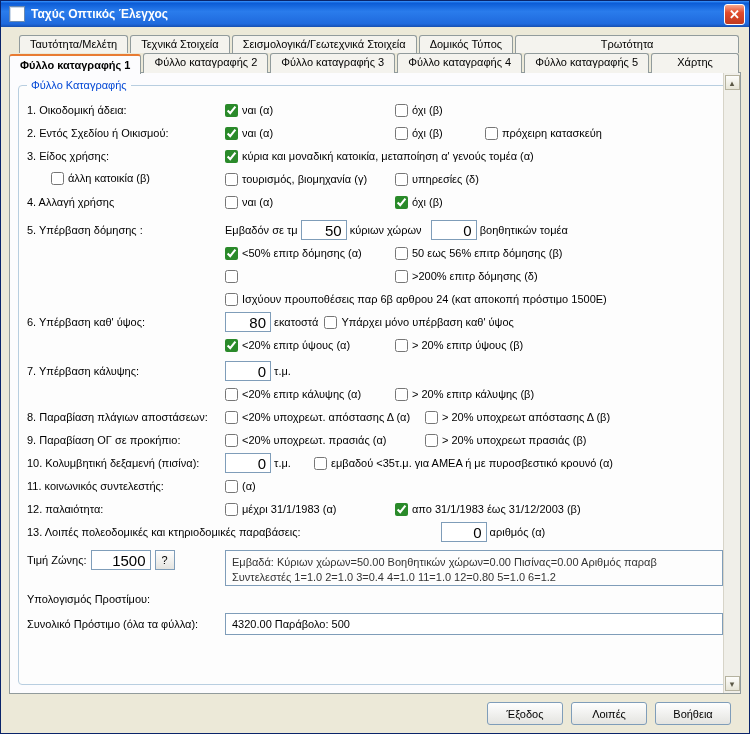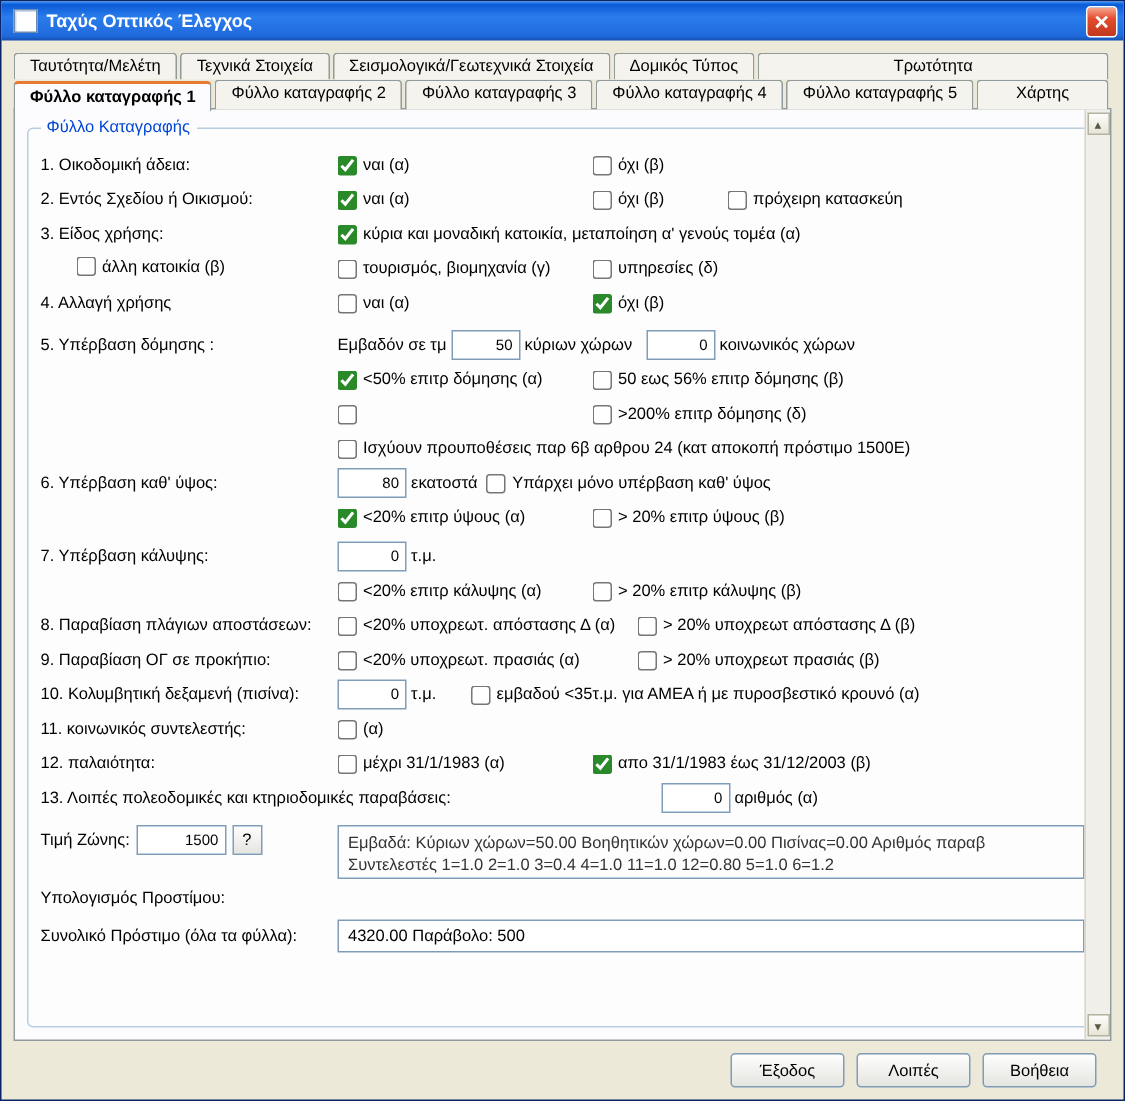--- a/index.html
+++ b/index.html
@@ -51,21 +51,21 @@
     padding: 8px;
     display: flex; flex-direction: column;
     position: relative;
   }
   .tabs-row {
     display: flex;
     gap: 0;
     position: relative;
     z-index: 1;
   }
-  .tabs-row.tabs-top { }
+  .tabs-row.tabs-top { margin-left: 10px; }
   .tabs-row.tabs-sub { margin-top: 0; }
   .tab {
     background: #f4f3ee;
     border: 1px solid #919b9c;
     border-bottom: none;
     border-radius: 3px 3px 0 0;
     padding: 2px 10px 3px 10px;
     margin-right: 2px;
     color: #000;
     cursor: pointer;
@@ -126,21 +126,21 @@
     margin: 0 4px 0 0;
     accent-color: #2a8a2a;
   }
   input.num {
     width: 46px;
     height: 20px;
     border: 1px solid #7f9db9;
     text-align: right;
     padding: 0 4px;
     font-family: inherit;
-    font-size: 10px;
+    font-size: 15px;
   }
   input.num.wide { width: 60px; }
   .col2 { display:flex; align-items:center; flex-wrap:wrap; gap:0; flex:1; }
   .col2 > .cell { display:inline-flex; align-items:flex-end; }
   .cA { width: 170px; }
   .cB { width: 200px; }
   .q-btn {
     width: 20px; height: 20px;
     border: 1px solid #7f9db9;
     background: linear-gradient(#fefefe,#e4e4e0);
@@ -335,21 +335,21 @@
           </div>
         </div>
 
         <div class="row" style="margin-top:8px;">
           <div class="labelcol">5. Υπέρβαση δόμησης :</div>
           <div class="col2">
             <span>Εμβαδόν σε τμ</span>&nbsp;
             <input class="num" value="50" style="">&nbsp;
             <span>κύριων χώρων</span>&nbsp;&nbsp;&nbsp;
             <input class="num" value="0" style="">&nbsp;
-            <span>κοινωνικός χώρων</span>
+            <span>βοηθητικών τομέα</span>
           </div>
         </div>
         <div class="row">
           <div class="labelcol"></div>
           <div class="col2">
             <span class="cell cA">
                 <label class="chk">
                   <input type="checkbox" checked="" style="">
                   <span>&lt;50% επιτρ δόμησης (α)</span>
                 </label>

